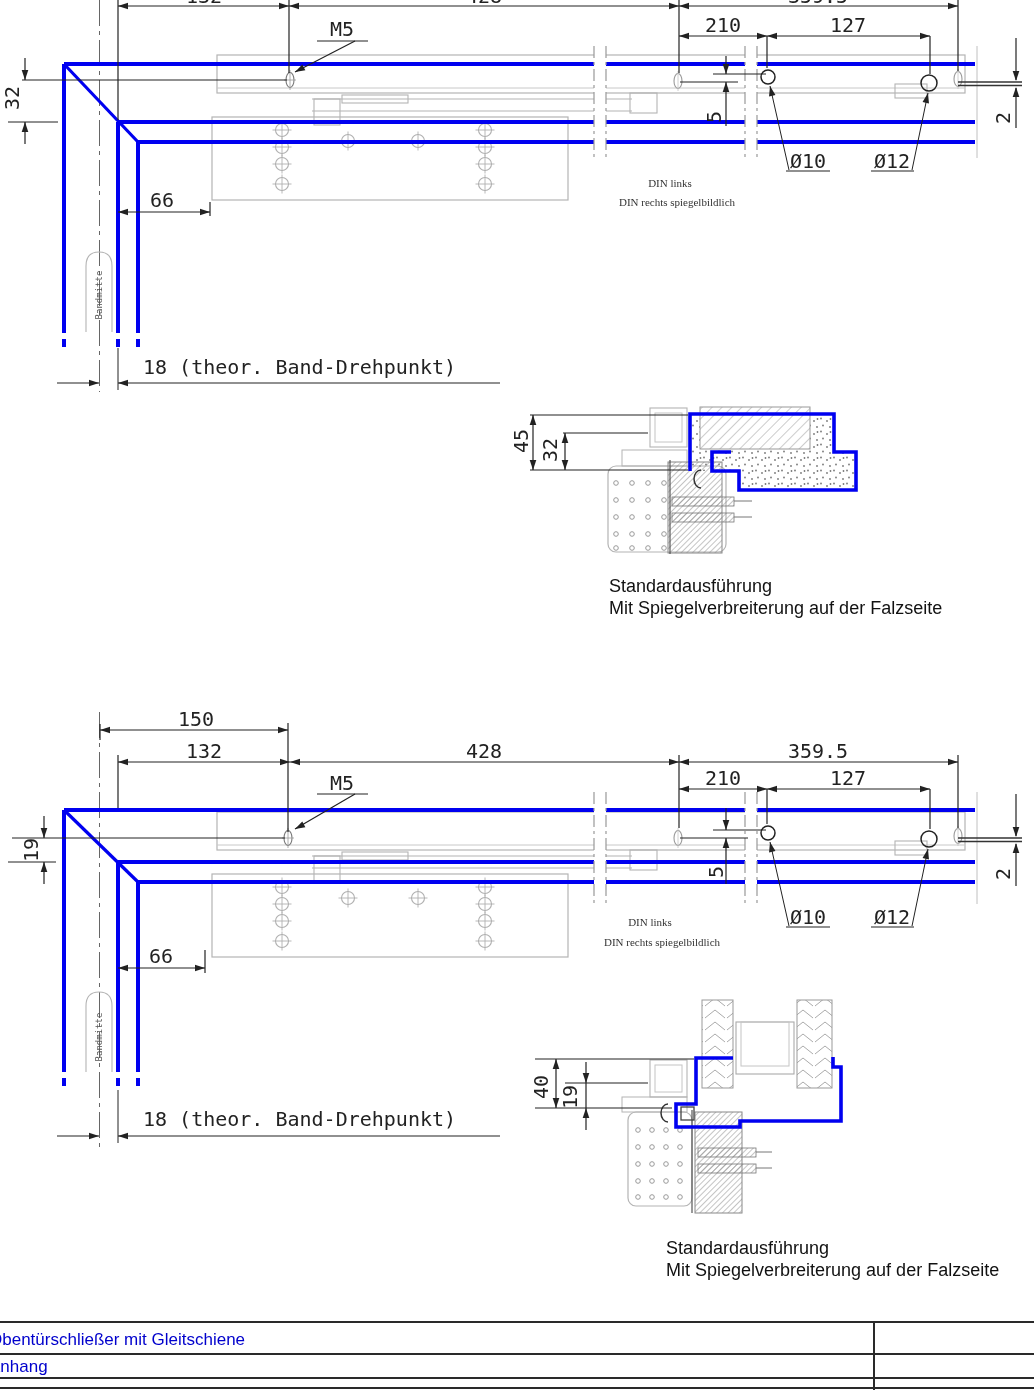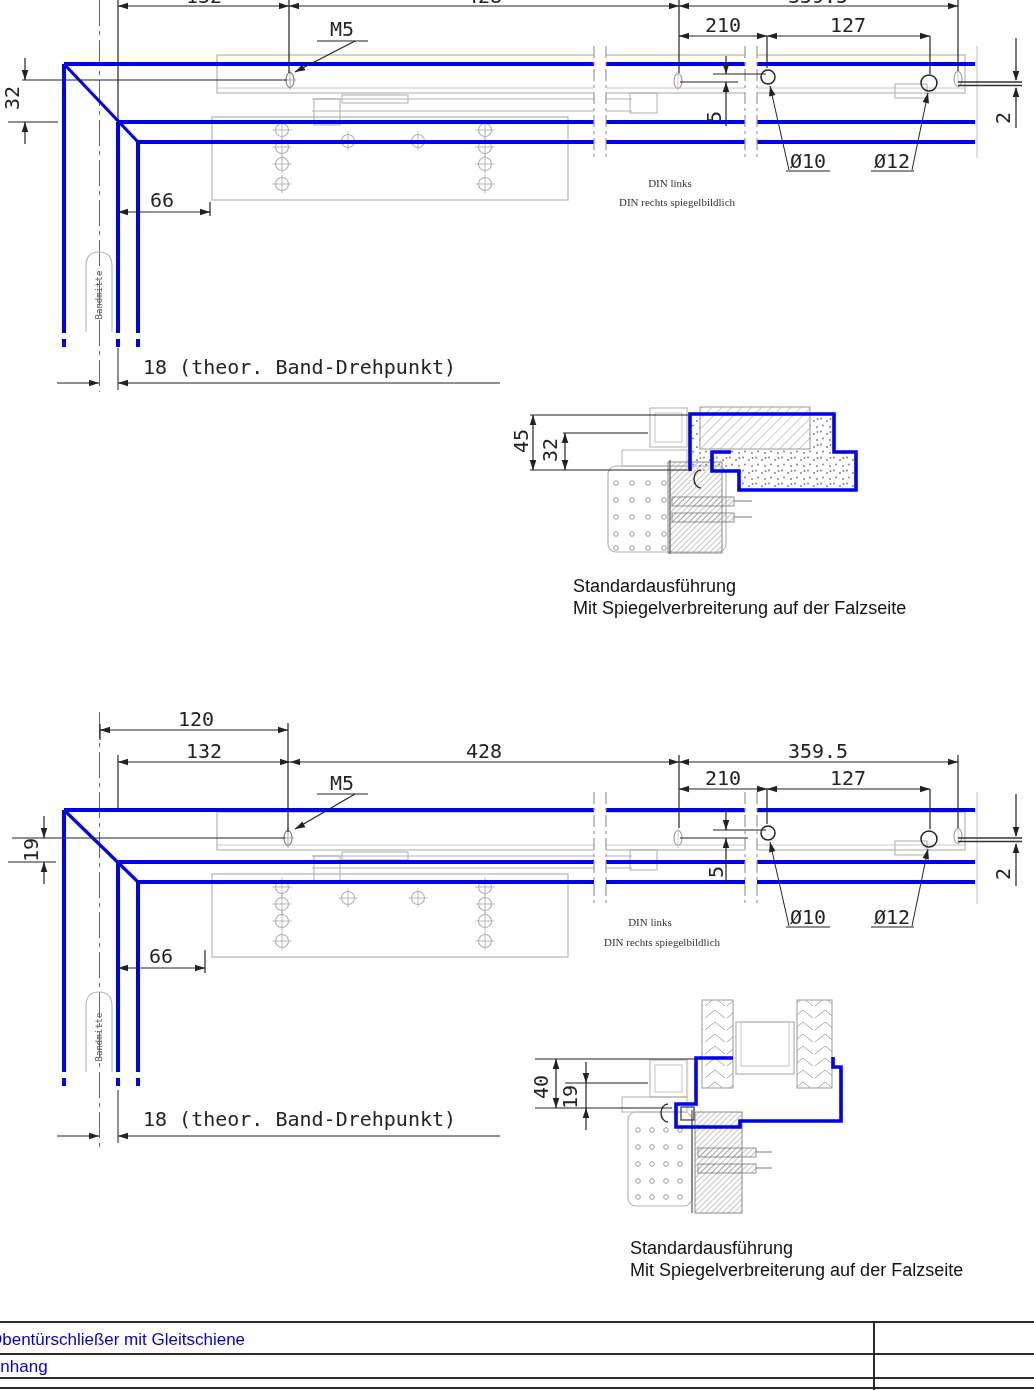--- a/index.html
+++ b/index.html
@@ -4,21 +4,21 @@
 <style>
   html,body{margin:0;padding:0;background:#888;}
   .sheet{position:relative;width:1034px;height:1390px;background:#ffffff;overflow:hidden;
          font-family:"Liberation Sans",sans-serif;}
   svg{position:absolute;left:0;top:0;}
   .lbl{position:absolute;white-space:nowrap;color:#1a1a1a;}
   .cad{font-family:"DejaVu Sans Mono","Liberation Mono",monospace;font-size:20px;color:#222;}
   .c{transform:translate(-50%,-50%);}
   .rot{transform:translate(-50%,-50%) rotate(-90deg);}
   .note{font-size:11px;color:#333;transform:translate(-50%,-50%);font-family:Liberation Serif, serif;}
-  .caption{font-size:18px;color:#111;}
+  .caption{font-size:18px;color:#111;margin-left:36px;}
   .band{font-family:"DejaVu Sans Mono",monospace;font-size:9px;color:#555;}
   .title-text{font-size:17px;color:#0000cc;}
 </style>
 </head>
 <body>
 
 <div class="sheet">
 
 <svg width="1034" height="1390" viewBox="0 0 1034 1390">
 <defs>
@@ -424,21 +424,21 @@
 <div class="lbl note" style="left:677px;top:202px;">DIN rechts spiegelbildlich</div>
 <div class="lbl cad c" style="left:808px;top:161px;">Ø10</div>
 <div class="lbl cad c" style="left:892px;top:161px;">Ø12</div>
 <div class="lbl cad rot" style="left:714px;top:117px;">5</div>
 <div class="lbl cad rot" style="left:1003px;top:118px;">2</div>
 <div class="lbl cad rot" style="left:521px;top:441px;">45</div>
 <div class="lbl cad rot" style="left:550px;top:450px;">32</div>
 <div class="lbl caption" style="left:573px;top:576px;">Standardausführung</div>
 <div class="lbl caption" style="left:573px;top:598px;">Mit Spiegelverbreiterung auf der Falzseite</div>
 
-<div class="lbl cad c" style="left:196px;top:719px;">120</div>
+<div class="lbl cad c" style="left:196px;top:719px;">150</div>
 <div class="lbl cad c" style="left:204px;top:751px;">132</div>
 <div class="lbl cad c" style="left:484px;top:751px;">428</div>
 <div class="lbl cad c" style="left:818px;top:751px;">359.5</div>
 <div class="lbl cad c" style="left:723px;top:778px;">210</div>
 <div class="lbl cad c" style="left:848px;top:778px;">127</div>
 <div class="lbl cad c" style="left:342px;top:783px;">M5</div>
 <div class="lbl cad rot" style="left:31px;top:850px;">19</div>
 <div class="lbl cad c" style="left:161px;top:956px;">66</div>
 <div class="lbl band rot" style="left:99px;top:1037px;">Bandmitte</div>
 <div class="lbl cad" style="left:143px;top:1107px;">18 (theor. Band-Drehpunkt)</div>

